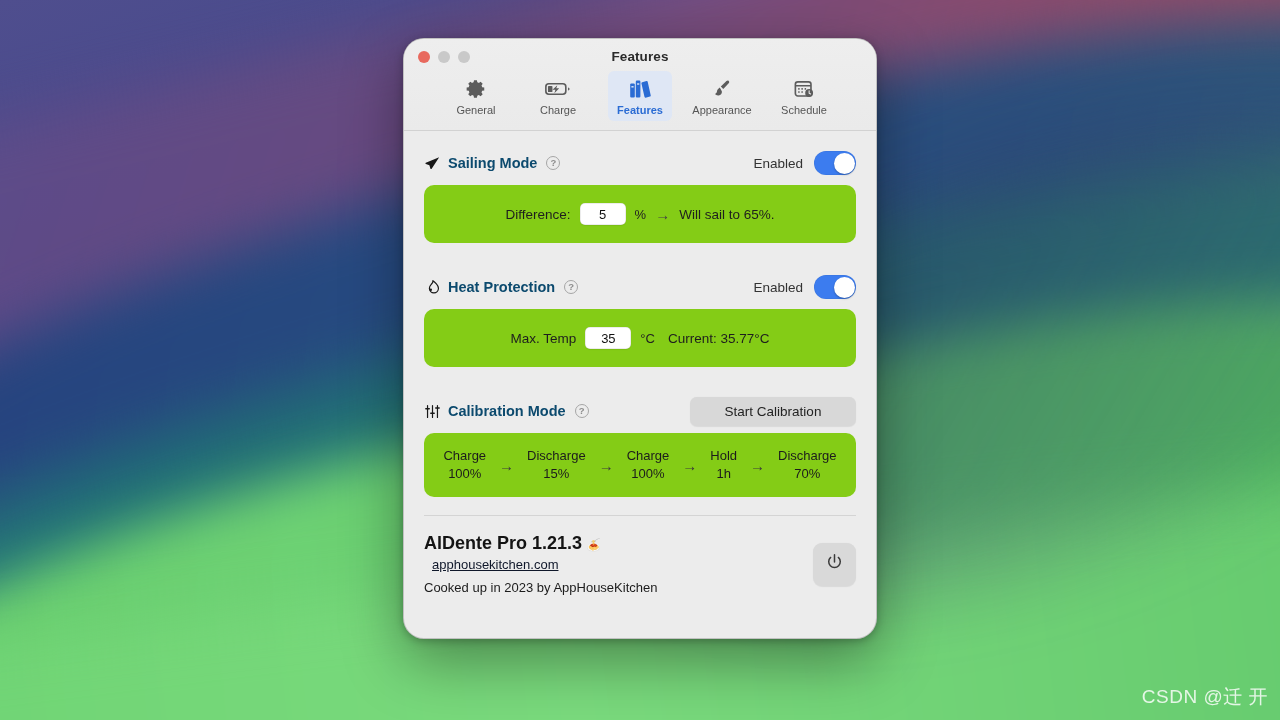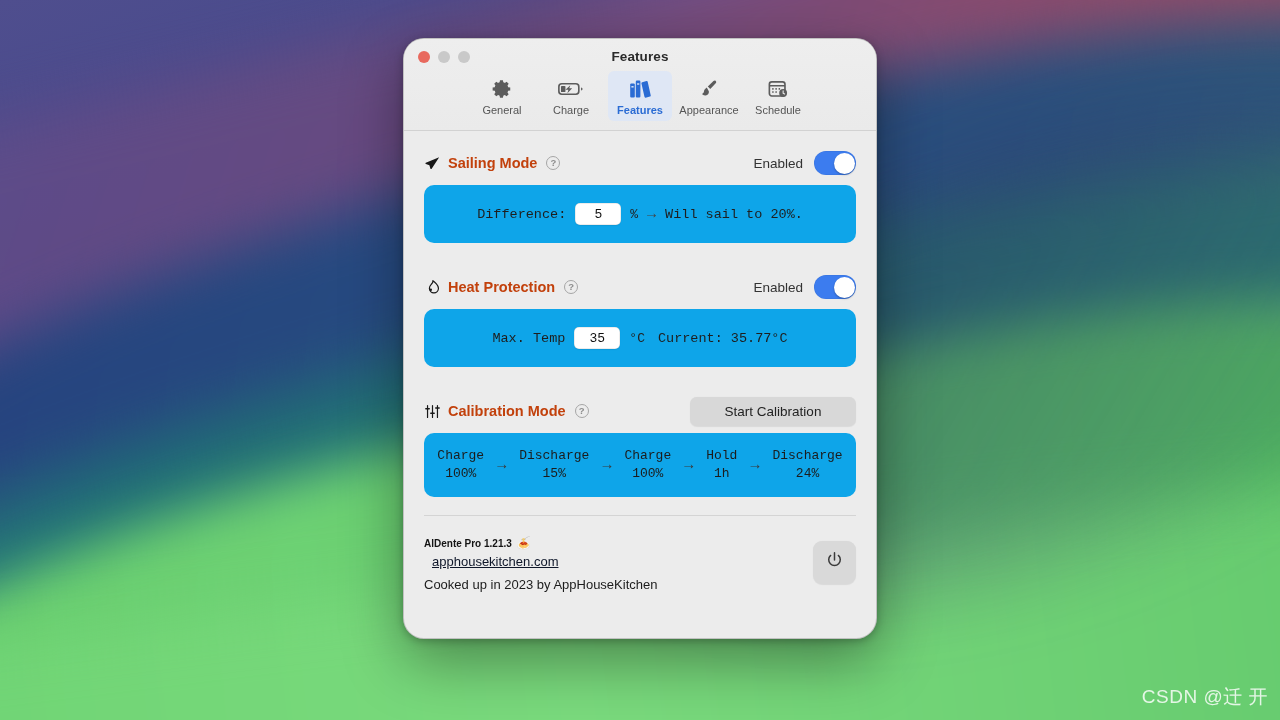--- a/index.html
+++ b/index.html
@@ -115,21 +115,21 @@
   .win-title {
     position:absolute; top:10px; left:0; right:0;
     text-align:center;
     font-size:13.5px; font-weight:bold; color:#2a2a2a;
     letter-spacing:.1px;
   }
 
   .toolbar {
     position:absolute; top:32px; left:0; right:0;
     display:flex; justify-content:center; align-items:flex-start;
-    gap:5px;
+    gap:18px;
   }
   .tb-item {
     width:64px;
     padding:6px 2px 5px;
     border-radius:6px;
     display:flex; flex-direction:column; align-items:center; gap:4px;
     cursor:default;
   }
   .tb-item.active { background:#dfe7f5; }
   .tb-ico { height:24px; display:flex; align-items:center; justify-content:center; }
@@ -138,21 +138,21 @@
 
   
   .content { padding:0 20px; }
 
   .section-head {
     display:flex; align-items:center;
     height:44px;
     margin-top:10px;
   }
   .sec-icon { width:20px; display:flex; align-items:center; justify-content:flex-start; }
-  .sec-title { font-size:14.5px; font-weight:bold; color:#c2410c; margin-left:4px; }
+  .sec-title { font-size:14.5px; font-weight:bold; color:#0c4a6e; margin-left:4px; }
   .help {
     width:14px; height:14px; border-radius:50%;
     border:1.2px solid #a6a6a6; color:#8d8d8d;
     font-size:9.5px; line-height:12px; text-align:center;
     margin-left:9px; font-weight:bold;
   }
   .spacer { flex:1; }
   .enabled-label { font-size:13.5px; color:#333; margin-right:11px; }
 
   .toggle {
@@ -160,25 +160,25 @@
     background:#3c7cef; position:relative; cursor:pointer;
     box-shadow:inset 0 0 0 .5px rgba(0,0,0,.08);
   }
   .toggle .knob {
     position:absolute; top:1.5px; right:1.5px;
     width:21px; height:21px; border-radius:50%;
     background:#fff; box-shadow:0 1px 2px rgba(0,0,0,.28);
   }
 
   .panel {
-    background:#0ea5e9;
+    background:#84cc16;
     border-radius:10px;
     height:58px;
     display:flex; align-items:center; justify-content:center;
-    font-size:13.5px; color:#1e1e1e;font-family:Liberation Mono, monospace;
+    font-size:13.5px; color:#1e1e1e;
   }
   .panel.tall { height:64px; }
 
   .row-inline { display:flex; align-items:center; gap:9px; }
   .num-field {
     width:46px; height:22px;
     background:#fff; border-radius:5px;
     display:flex; align-items:center; justify-content:center;
     font-size:13px; color:#111;
     box-shadow:inset 0 0 0 .5px rgba(0,0,0,.15), 0 .5px 1px rgba(0,0,0,.07);
@@ -204,21 +204,21 @@
   .step .l2 { display:block; }
   .flow-arrow { font-size:15px; color:#3a3a3a; }
 
   .divider { height:1px; background:#d4d4d4; margin:18px 0 0; }
 
   .footer {
     display:flex; align-items:center;
     padding:14px 20px 0;
   }
   .foot-text { flex:1; line-height:1.46; }
-  .foot-title { font-size:10px; font-weight:bold; color:#141414; }
+  .foot-title { font-size:18px; font-weight:bold; color:#141414; }
   .foot-emoji { font-size:12px; }
   .foot-link { font-size:13px; color:#0f172a; text-decoration:underline; cursor:pointer; display:block;margin-left:8px; }
   .foot-sub { font-size:13px; color:#1c1c1c; }
   .power-btn {
     width:43px; height:43px; border-radius:9px;
     background:#d9d9d9;
     display:flex; align-items:center; justify-content:center;
     cursor:pointer;
     box-shadow:0 .5px 1px rgba(0,0,0,.08);
   }
@@ -338,21 +338,21 @@
         <span class="knob"></span>
       </span>
     </div>
 
     <div class="panel">
       <div class="row-inline">
         <span>Difference:</span>
         <span class="num-field">5</span>
         <span class="unit">%</span>
         <span class="arrow-g">→</span>
-        <span>Will sail to 20%.</span>
+        <span>Will sail to 65%.</span>
       </div>
     </div>
 
     <div class="section-head" style="margin-top:22px;">
       <span class="sec-icon">
         <svg width="17" height="17" viewBox="0 0 24 24" fill="none">
           <path d="M12.6 2.4c.3 2.6-1.1 3.7-2.4 5.1-1.5 1.6-2.6 3.2-2.6 5.6a6.4 6.4 0 1 0 12.8 0c0-3.3-2-5.2-3.6-7-1.3-1.5-2.5-2.6-4.2-3.7z" stroke="#181818" stroke-width="1.7" stroke-linejoin="round"></path>
           <circle cx="9.6" cy="15.2" r="1.7" fill="#181818"></circle>
         </svg>
       </span>
@@ -409,21 +409,21 @@
         <span class="flow-arrow">→</span>
 
         <span class="step">
           <span>Hold</span>
           <span class="l2">1h</span>
         </span>
         <span class="flow-arrow">→</span>
 
         <span class="step">
           <span>Discharge</span>
-          <span class="l2">24%</span>
+          <span class="l2">70%</span>
         </span>
 
       </div>
     </div>
 
     <div class="divider"></div>
   </div>
 
   <div class="footer">
     <div class="foot-text">

